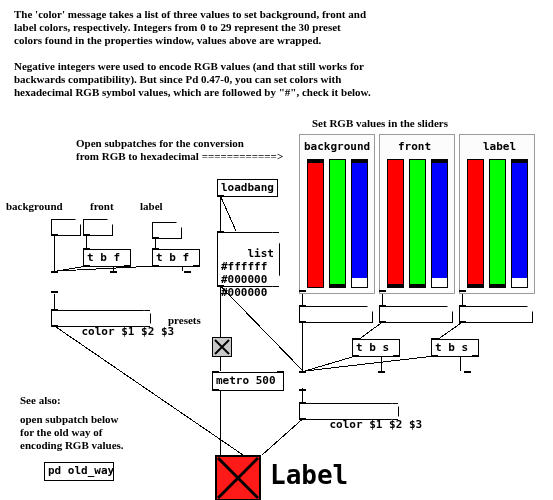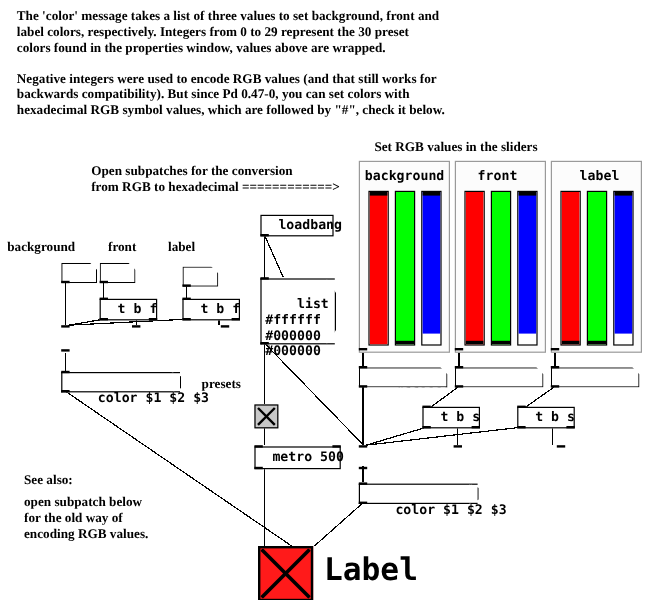--- a/index.html
+++ b/index.html
@@ -30,21 +30,21 @@
   }
   .obj {
     position: absolute;
     box-sizing: border-box;
     border: 1px solid #000;
     background: #fff;
     font-family: "DejaVu Sans Mono", monospace;
     font-size: 11px;
     font-weight: bold;
     line-height: 13px;
-    padding: 1px 3px 1px 14px;
+    padding: 1px 3px 1px 3px;
     white-space: pre;
     color: #000;
   }
   
   .msg {
     position: absolute;
     box-sizing: border-box;
     background: #fff;
     font-family: "DejaVu Sans Mono", monospace;
     font-size: 11px;
@@ -369,20 +369,21 @@
   </div>
   <div class="nub" style="left:299px; top:402px;"></div>
   <div class="nub" style="left:299px; top:418px;"></div>
 
 
   <div class="cmt" style="left:20px; top:394px;">See also:</div>
   <div class="cmt" style="left:20px; top:413px;">open subpatch below
 for the old way of
 encoding RGB values.</div>
 
+  <div class="obj" style="left:44px; top:462px; width:70px; height:19px;">pd old_way</div>
 
   <div class="tgl" style="left:215px; top:455px; width:46px; height:46px; background:#ff1a1a; border:2px solid #000;">
     <svg width="42" height="42" viewBox="0 0 42 42">
       <line x1="1" y1="1" x2="41" y2="41" stroke="#000" stroke-width="3"></line>
       <line x1="41" y1="1" x2="1" y2="41" stroke="#000" stroke-width="3"></line>
     </svg>
   </div>
   <div class="label-text" style="left:270px; top:460px; font-size:26px;">Label</div>
 
 </div>

